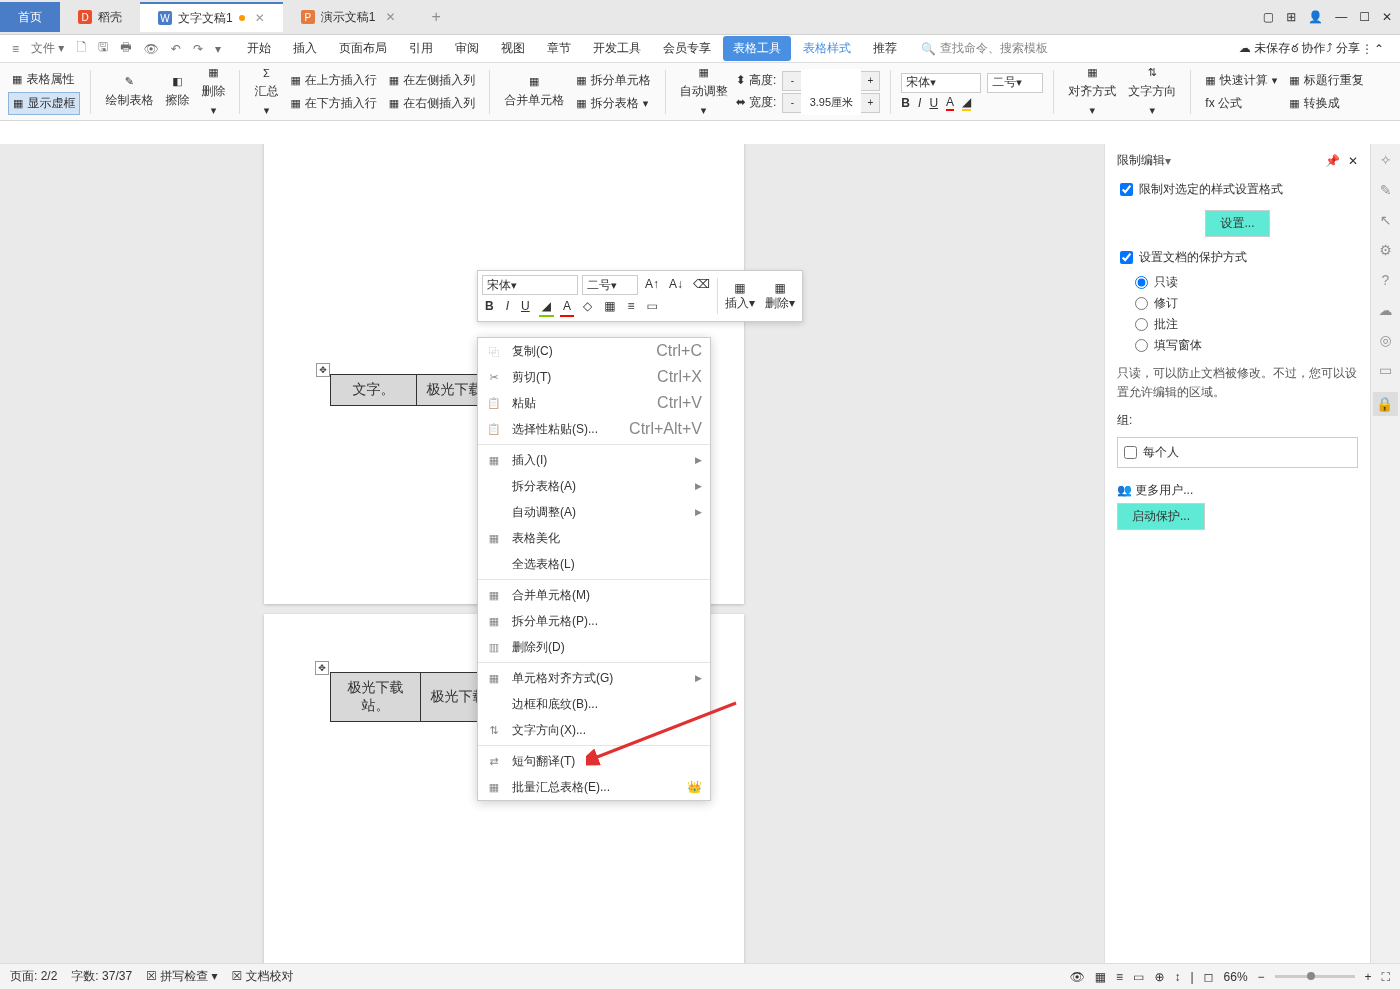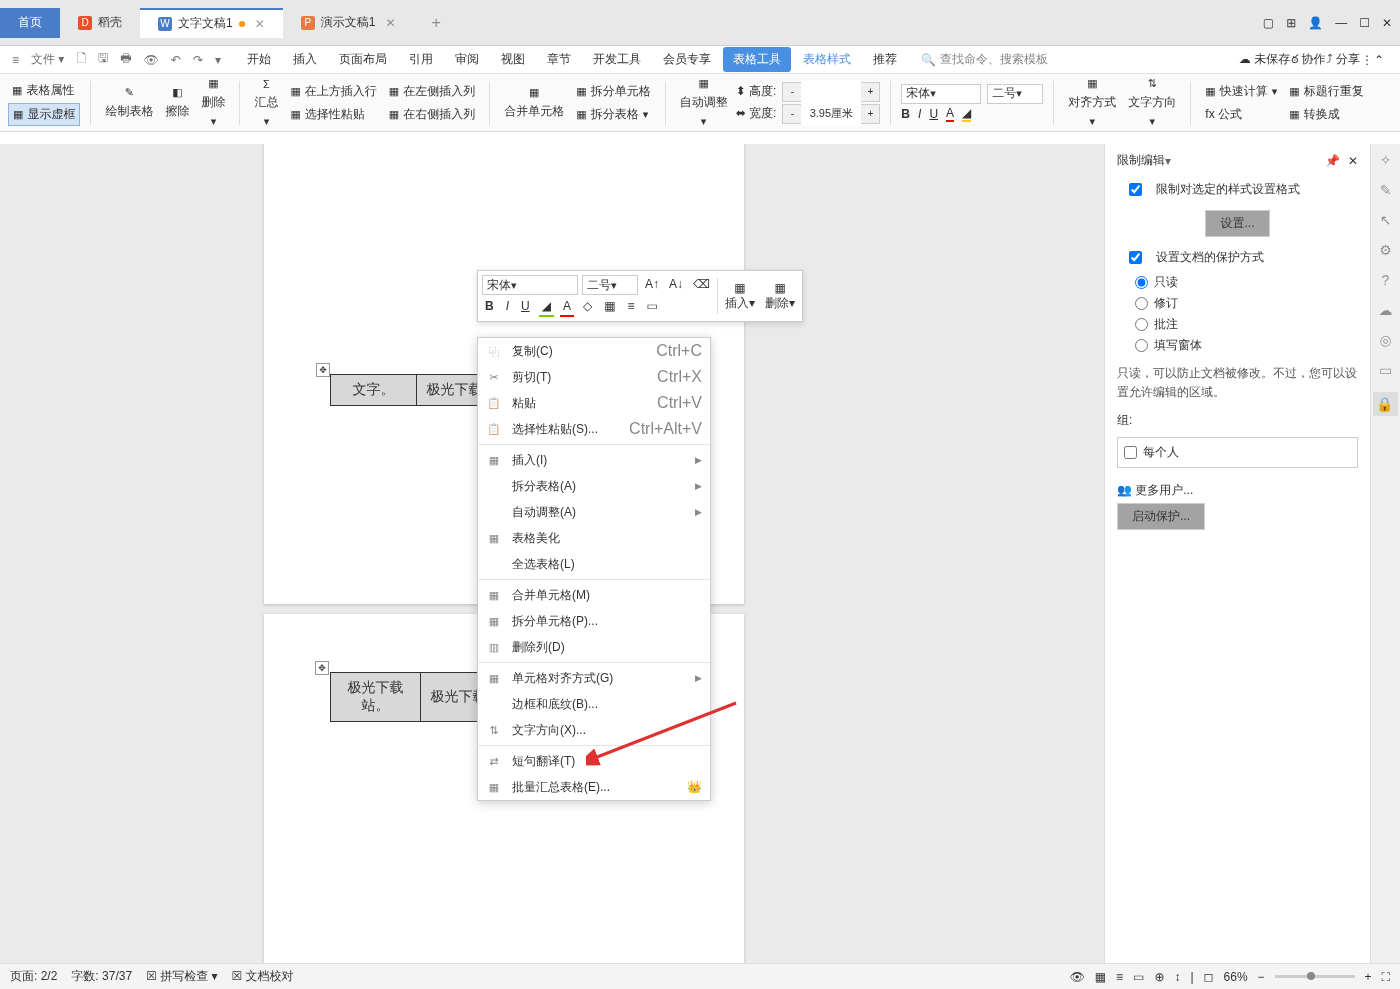--- a/index.html
+++ b/index.html
@@ -1,17 +1,17 @@
 <!DOCTYPE html>
 <html><head>
 <meta charset="utf-8">
 <style>
 *{margin:0;padding:0;box-sizing:border-box;font-family:"Microsoft YaHei",sans-serif;font-size:12px;color:#333}
 body{background:#fff;width:1400px;height:989px;overflow:hidden;position:relative}
-.tabs{height:46px;background:#e8e8e8;display:flex;align-items:center;border-bottom:1px solid #d0d0d0}
+.tabs{height:35px;background:#e8e8e8;display:flex;align-items:center;border-bottom:1px solid #d0d0d0}
 .tab{padding:0 18px;height:30px;display:flex;align-items:center;gap:6px;cursor:pointer}
 .tab.home{background:#4a7dc7;color:#fff}
 .tab.home span{color:#fff}
 .tab.active{background:#fff;border-top:2px solid #4a7dc7}
 .tab .close{opacity:.5;margin-left:4px}
 .tab .dot{width:6px;height:6px;border-radius:50%;background:#f90}
 .wicon{width:14px;height:14px;display:inline-flex;align-items:center;justify-content:center;font-size:10px;border-radius:2px}
 .titlebar-right{margin-left:auto;display:flex;gap:12px;padding-right:8px;align-items:center}
 .qat{height:28px;display:flex;align-items:center;gap:4px;padding:0 8px;border-bottom:1px solid #e0e0e0}
 .qbtn{padding:3px 4px;opacity:.7}
@@ -46,22 +46,22 @@
 .ctx-item{display:flex;align-items:center;height:26px;padding:0 8px;gap:10px;cursor:pointer}
 .ctx-icon{width:16px;text-align:center;opacity:.6;font-size:11px}
 .ctx-label{flex:1;font-size:12px}
 .ctx-short{color:#888;font-size:16px}
 .ctx-arrow{color:#888;font-size:9px}
 .ctx-sep{height:1px;background:#e4e4e4;margin:2px 0}
 .arrow-svg{position:absolute;left:586px;top:701px;pointer-events:none}
 .panel{position:absolute;top:144px;right:30px;width:266px;bottom:26px;background:#fff;border-left:1px solid #e0e0e0;padding:8px 12px}
 .panel-head{display:flex;align-items:center;font-size:12px;color:#666;margin-bottom:12px}
 .panel-head .actions{margin-left:auto;display:flex;gap:8px}
-.p-check{display:flex;align-items:center;gap:14px;margin:8px 12px;font-size:12px}
-.p-btn{border:1px solid #ccc;background:#a3a3a3;padding:4px 14px;font-size:12px;display:inline-block;margin:4px 0}
+.p-check{display:flex;align-items:center;gap:6px;margin:8px 3px;font-size:12px}
+.p-btn{border:1px solid #ccc;background:#5eead4;padding:4px 14px;font-size:12px;display:inline-block;margin:4px 0}
 .p-radio{display:flex;align-items:center;gap:6px;margin:4px 0 4px 18px;font-size:12px}
 .p-text{font-size:12px;color:#555;margin:10px 0;line-height:1.6}
 .p-label{font-size:12px;margin:8px 0}
 .p-input{border:1px solid #ccc;width:100%;padding:6px;display:flex;align-items:center;gap:6px}
 .sidebar{position:absolute;top:144px;right:0;width:30px;bottom:26px;background:#f0f0f0;border-left:1px solid #ddd;display:flex;flex-direction:column;align-items:center;gap:14px;padding-top:8px}
 .sidebar div{opacity:.5;font-size:14px}
 .sidebar .active{background:#ddd;padding:4px;opacity:1}
 .statusbar{position:absolute;bottom:0;left:0;right:0;height:26px;background:#f4f4f4;border-top:1px solid #ddd;display:flex;align-items:center;padding:0 10px;gap:14px;font-size:11px;color:#555}
 .statusbar .right{margin-left:auto;display:flex;gap:10px;align-items:center}
 .zoom-slider{width:80px;height:3px;background:#ccc;position:relative}
@@ -142,21 +142,21 @@
     <div class="rbtn active">▦ <span>显示虚框</span></div>
   </div>
   <div class="vsep"></div>
   <div class="rbtn" style="flex-direction:column">✎<span>绘制表格</span></div>
   <div class="rbtn" style="flex-direction:column">◧<span>擦除</span></div>
   <div class="rbtn" style="flex-direction:column">▦<span>删除</span>▾</div>
   <div class="vsep"></div>
   <div class="rbtn" style="flex-direction:column">Σ<span>汇总</span>▾</div>
   <div class="rgroup">
     <div class="rbtn">▦ <span>在上方插入行</span></div>
-    <div class="rbtn">▦ <span>选择性粘贴</span></div>
+    <div class="rbtn">▦ <span>在下方插入行</span></div>
   </div>
   <div class="rgroup">
     <div class="rbtn">▦ <span>在左侧插入列</span></div>
     <div class="rbtn">▦ <span>在右侧插入列</span></div>
   </div>
   <div class="vsep"></div>
   <div class="rbtn" style="flex-direction:column">▦<span>合并单元格</span></div>
   <div class="rgroup">
     <div class="rbtn">▦ <span>拆分单元格</span></div>
     <div class="rbtn">▦ <span>拆分表格</span> ▾</div>

